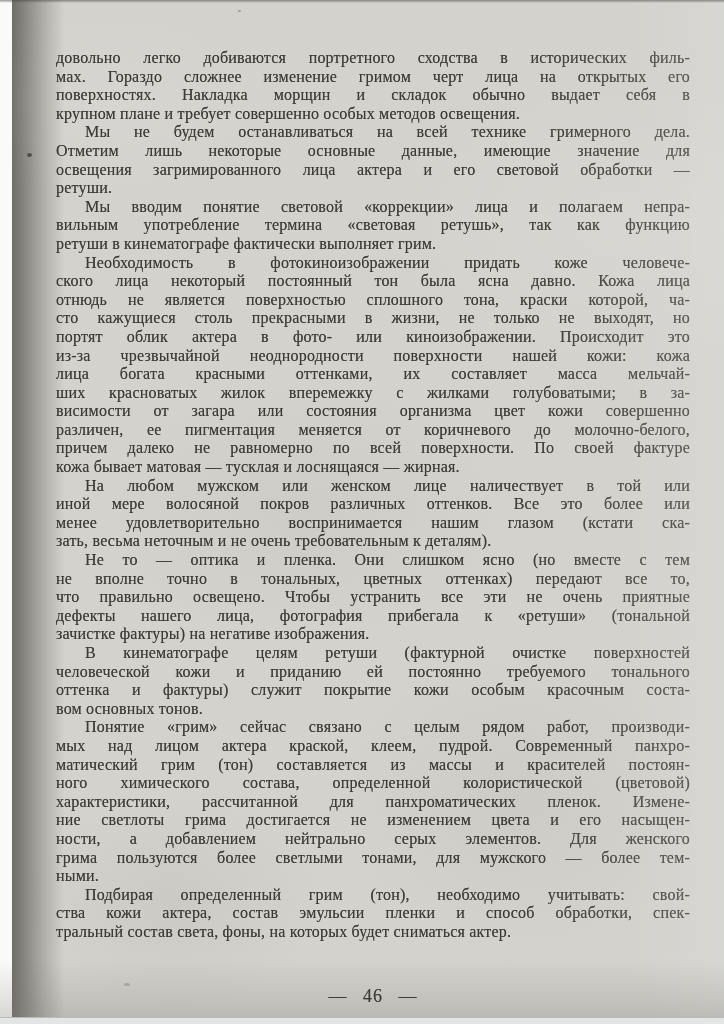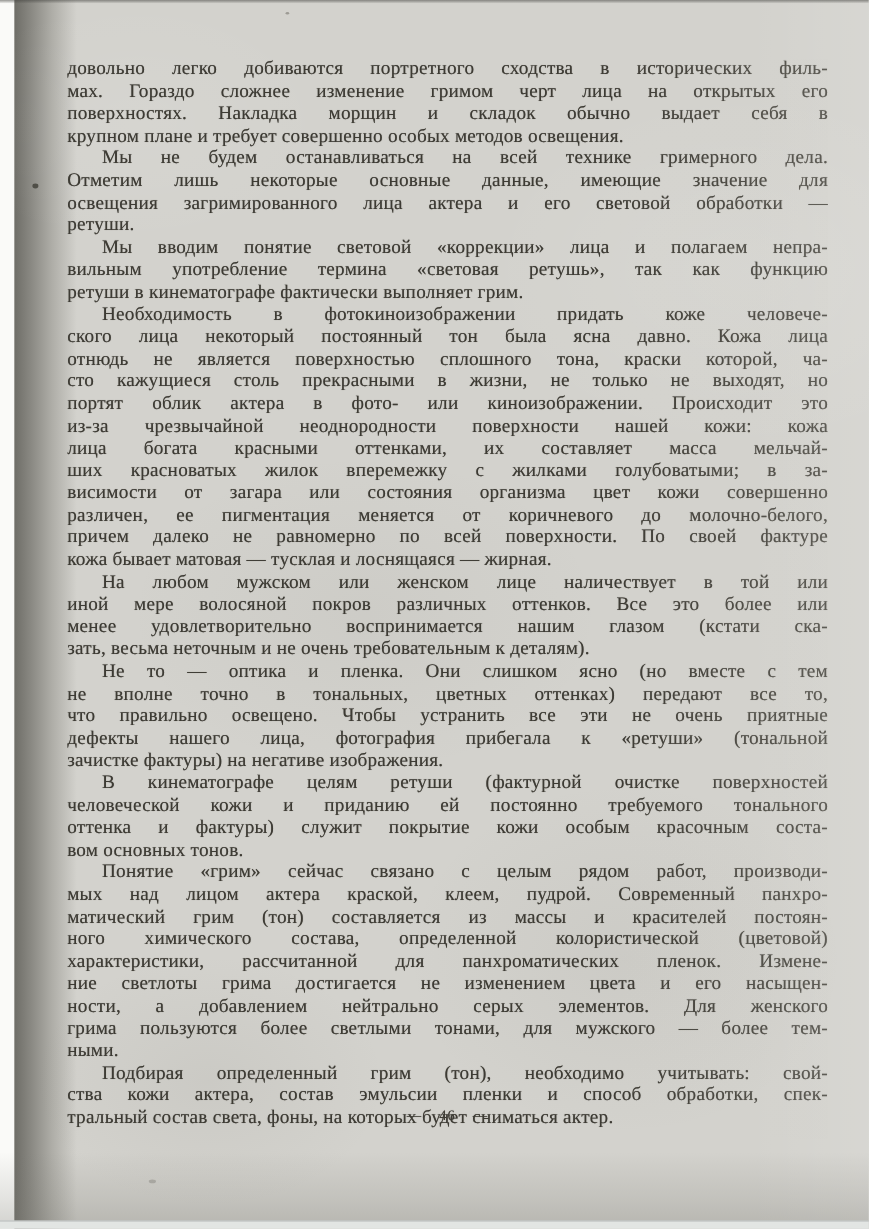--- a/index.html
+++ b/index.html
@@ -73,24 +73,24 @@
   .line.para-end   { text-align-last: left; }
 
   
   .ink-fade-overlay {
     position: absolute; left: 56px; top: 49px; width: 634px; height: 900px;
     pointer-events: none;
     background: linear-gradient(90deg, rgba(211,210,205,0) 72%, rgba(211,210,205,0.22) 100%);
   }
 
   #page-number-row {
-    position: absolute; left: 56px; top: 920px; width: 634px;
+    position: absolute; left: 56px; top: 987px; width: 634px;
     text-align: center;
     color: var(--ink, #3d3b34);
-    font-size: 12px; line-height: 18.6px;
+    font-size: 18px; line-height: 18.6px;
     letter-spacing: 1px; word-spacing: 10px;
     text-shadow: 0 0 0.6px rgba(61,59,52,0.6);
   }
 </style>
 </head>
 <body>
 
 <div id="scan">
   <div class="edge-left-white"></div>
   <div class="binding-shadow"></div>

